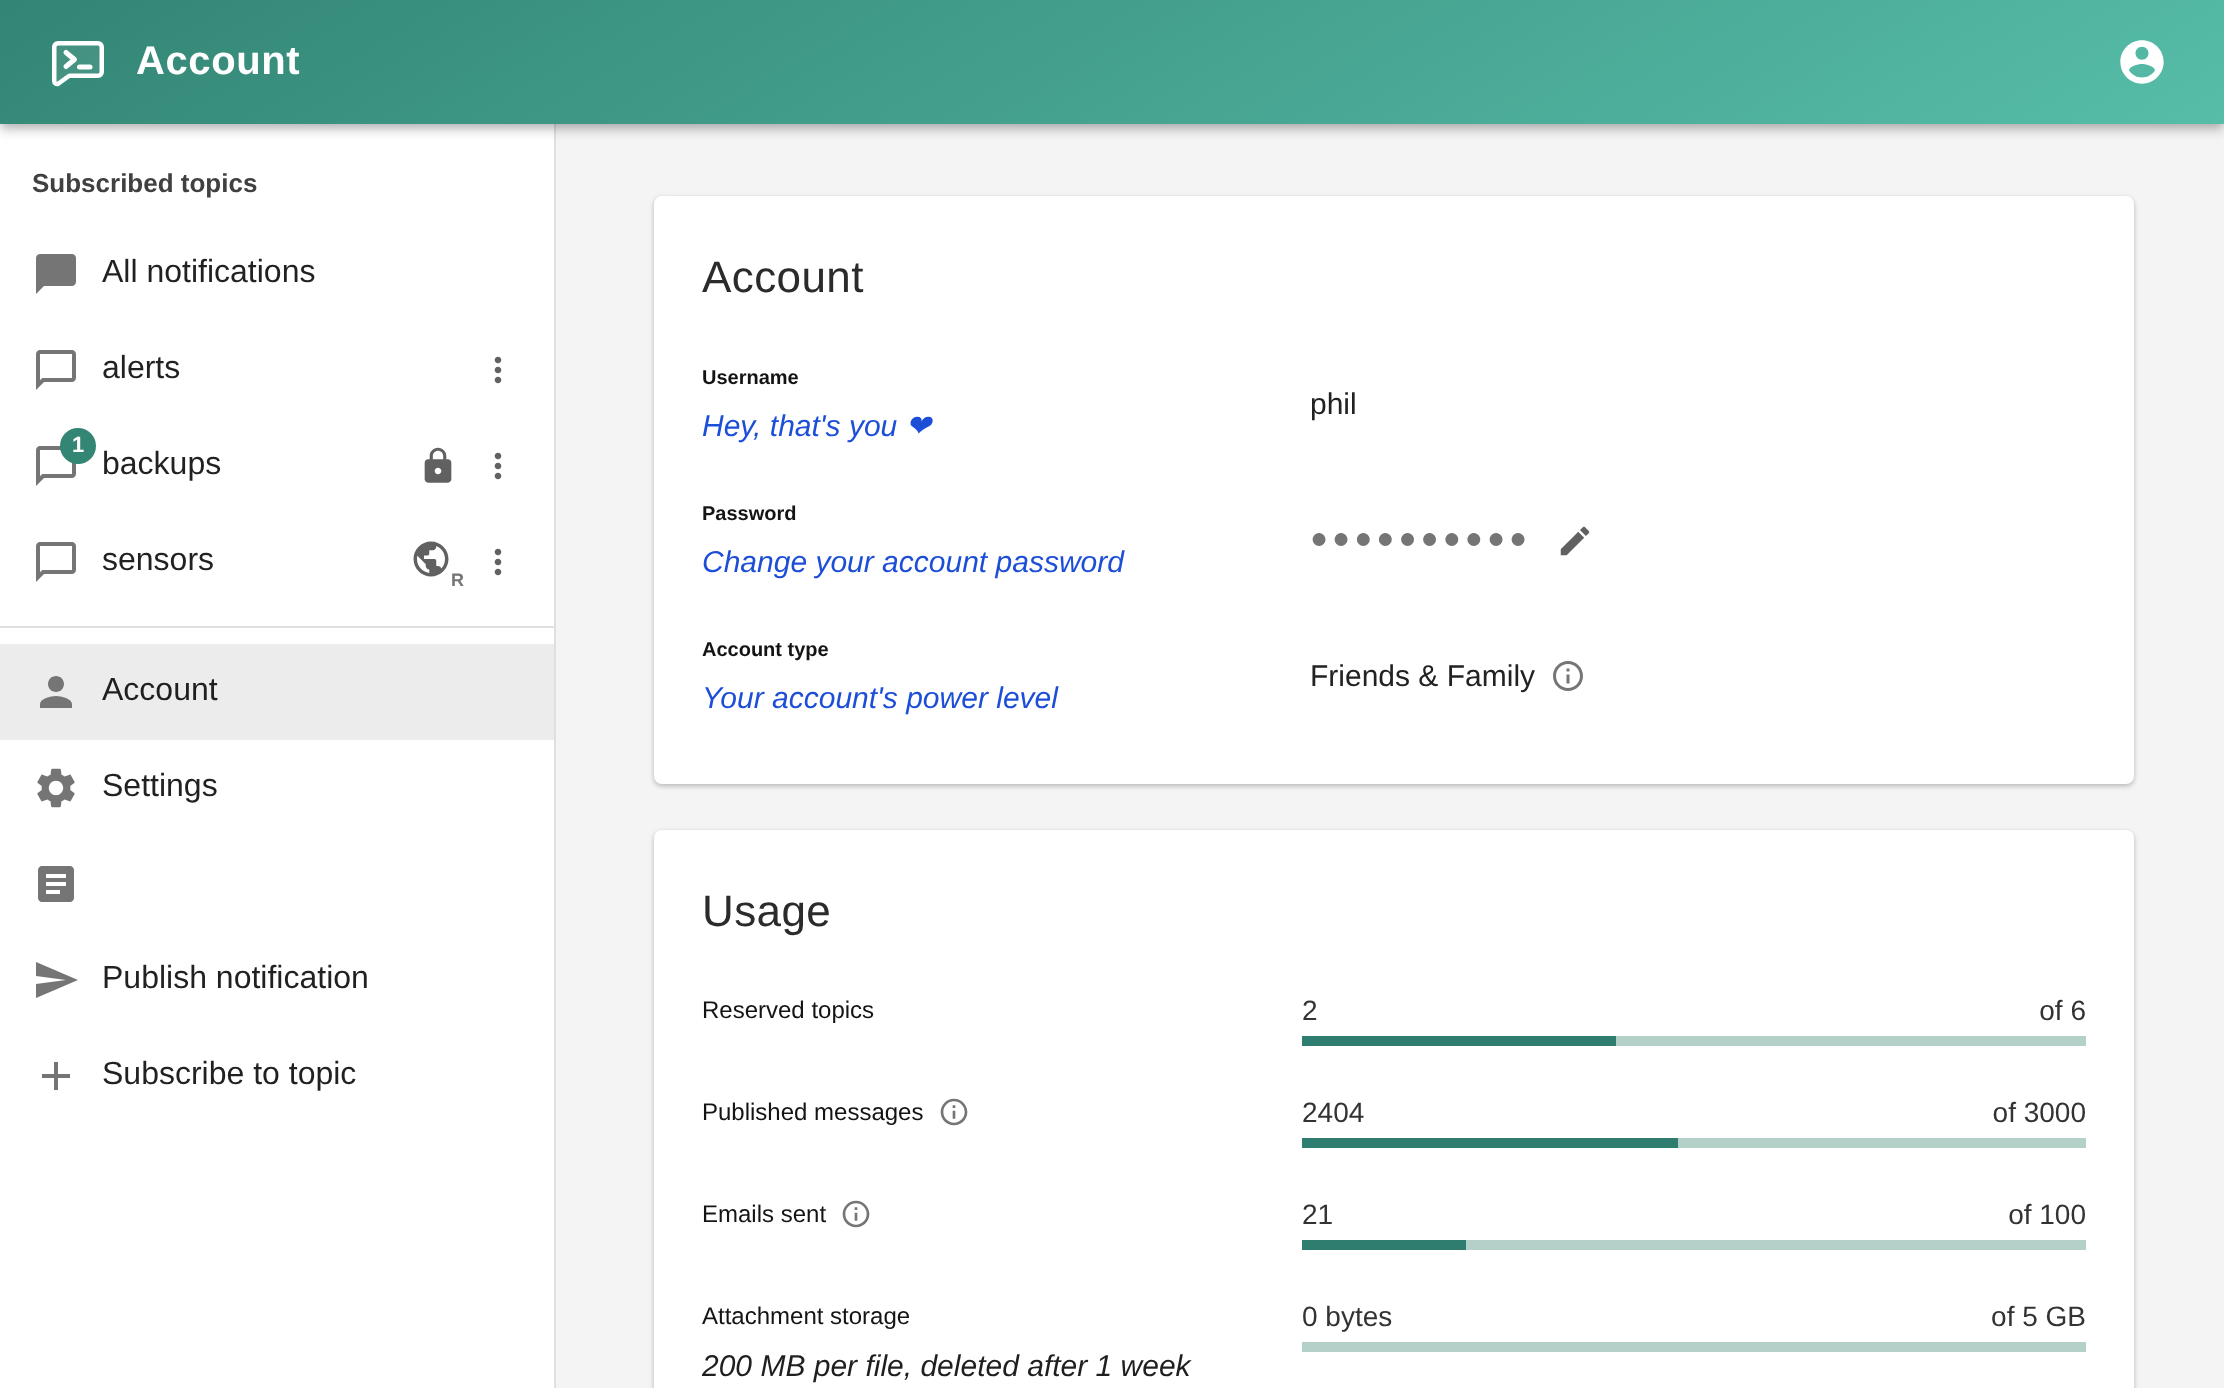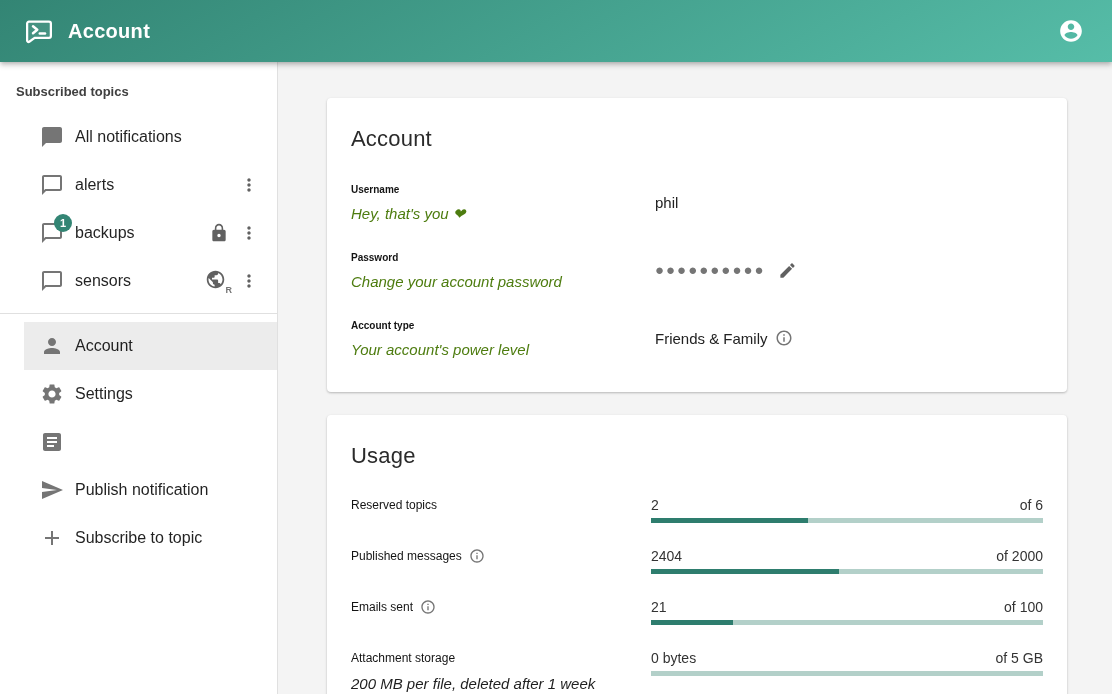--- a/index.html
+++ b/index.html
@@ -20,21 +20,21 @@
 
   
   .layout { display:flex; height:632px; }
   .sidebar {
     width:278px; background:#fff; border-right:1px solid #e0e0e0;
     padding-top:14px; flex-shrink:0;
   }
   .subheader { padding:8px 16px 14px; font-size:13px; font-weight:700; color:#404040; }
   .sitem {
     height:48px; display:flex; align-items:center; padding:0 16px; cursor:pointer;
-    font-size:16px; color:rgba(0,0,0,.87);margin-left:24px;
+    font-size:16px; color:rgba(0,0,0,.87);
   }
   .sitem.selected { background:#ececec; }
   .sitem .licon { width:24px; height:24px; margin-right:11px; position:relative; flex-shrink:0; display:flex; align-items:center; justify-content:center; }
   .sitem .label { flex:1; white-space:nowrap; overflow:hidden; }
   .sitem .right { display:flex; align-items:center; gap:8px; margin-left:auto; }
   .badge {
     position:absolute; top:-7px; right:-8px; min-width:18px; height:18px; border-radius:9px;
     background:#338574; color:#fff; font-size:11px; font-weight:700;
     display:flex; align-items:center; justify-content:center; padding:0 4px;
   }
@@ -53,21 +53,21 @@
     box-shadow:0 1px 3px rgba(0,0,0,.12), 0 1px 2px rgba(0,0,0,.14);
     padding:28px 24px 24px; margin-bottom:23px;
   }
   .card h2 { font-size:22px; font-weight:400; color:#2b2b2b; margin-bottom:26px; letter-spacing:.2px; }
 
   
   .arow { display:flex; align-items:center; min-height:48px; margin-bottom:20px; }
   .arow:last-child { margin-bottom:6px; }
   .acol-label { width:304px; flex-shrink:0; }
   .acol-label .lbl { font-size:10px; font-weight:700; line-height:24px; color:#141414; }
-  .acol-label .sub { font-size:15px; font-style:italic; line-height:24px; color:#4d7c0f; }
+  .acol-label .sub { font-size:15px; font-style:italic; line-height:24px; color:#1d4ed8; }
   .acol-value { font-size:15px; color:#222; display:flex; align-items:center; }
   .pwdots { font-size:15px; letter-spacing:2px; color:#757575; line-height:18px; }
   .editbtn { background:none; border:none; cursor:pointer; margin-left:10px; padding:2px; display:flex; }
   .info-inline { margin-left:7px; display:flex; cursor:pointer; background:none; border:none; padding:0; }
 
   
   .urow { display:flex; align-items:flex-start; margin-bottom:23px; }
   .ucol-label { width:300px; flex-shrink:0; }
   .ucol-label .lbl { font-size:12px; font-weight:400; line-height:20px; color:#141414; display:flex; align-items:center; }
   .ucol-label .sub { font-size:15px; font-style:italic; line-height:24px; color:#1f1f1f; margin-top:4px; }
@@ -287,21 +287,21 @@
             <button class="info-inline">
               <svg class="ic" width="16" height="16" viewBox="0 0 24 24">
                   <path d="M11 7h2v2h-2zm0 4h2v6h-2zm1-9C6.48 2 2 6.48 2 12s4.48 10 10 10 10-4.48 10-10S17.52 2 12 2zm0 18c-4.41 0-8-3.59-8-8s3.59-8 8-8 8 3.59 8 8-3.59 8-8 8z"></path>
                 </svg>
             </button>
           </span>
         </div>
         <div class="meter">
           <div class="meter-top">
             <span>2404</span>
-            <span>of 2000</span>
+            <span>of 3000</span>
           </div>
           <div class="track">
             <div class="fill" style="width: 48%;"></div>
           </div>
         </div>
       </div>
 
       <div class="urow">
         <div class="ucol-label">
           <span class="lbl">

